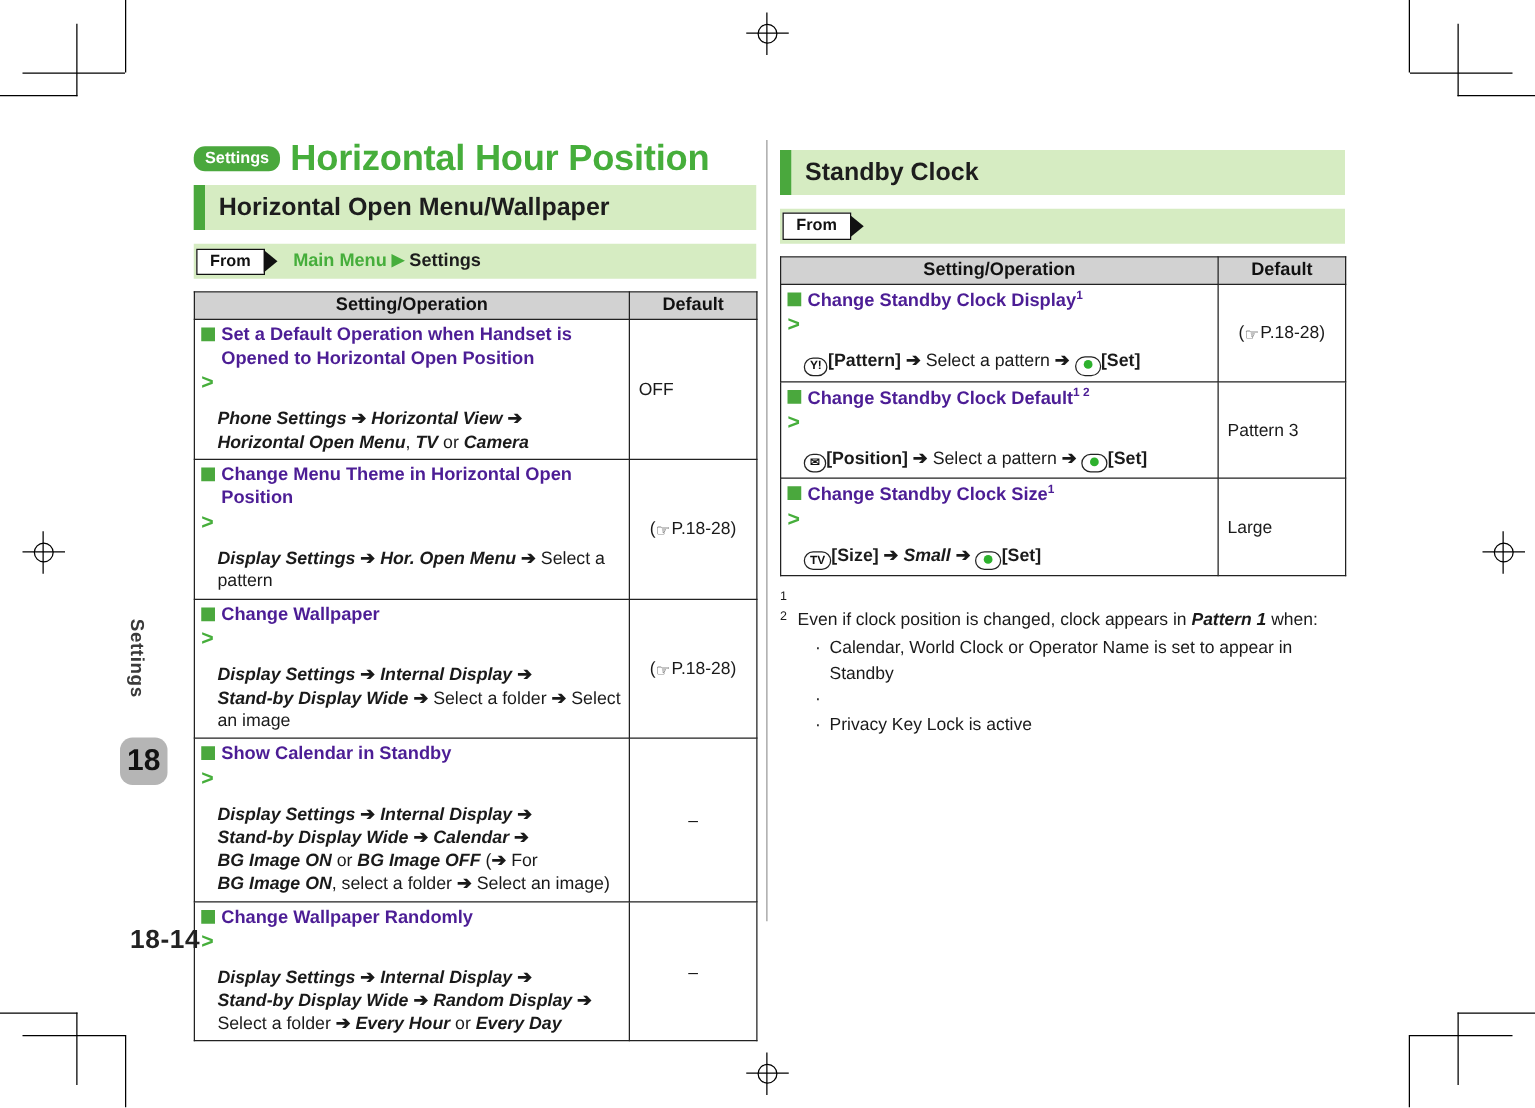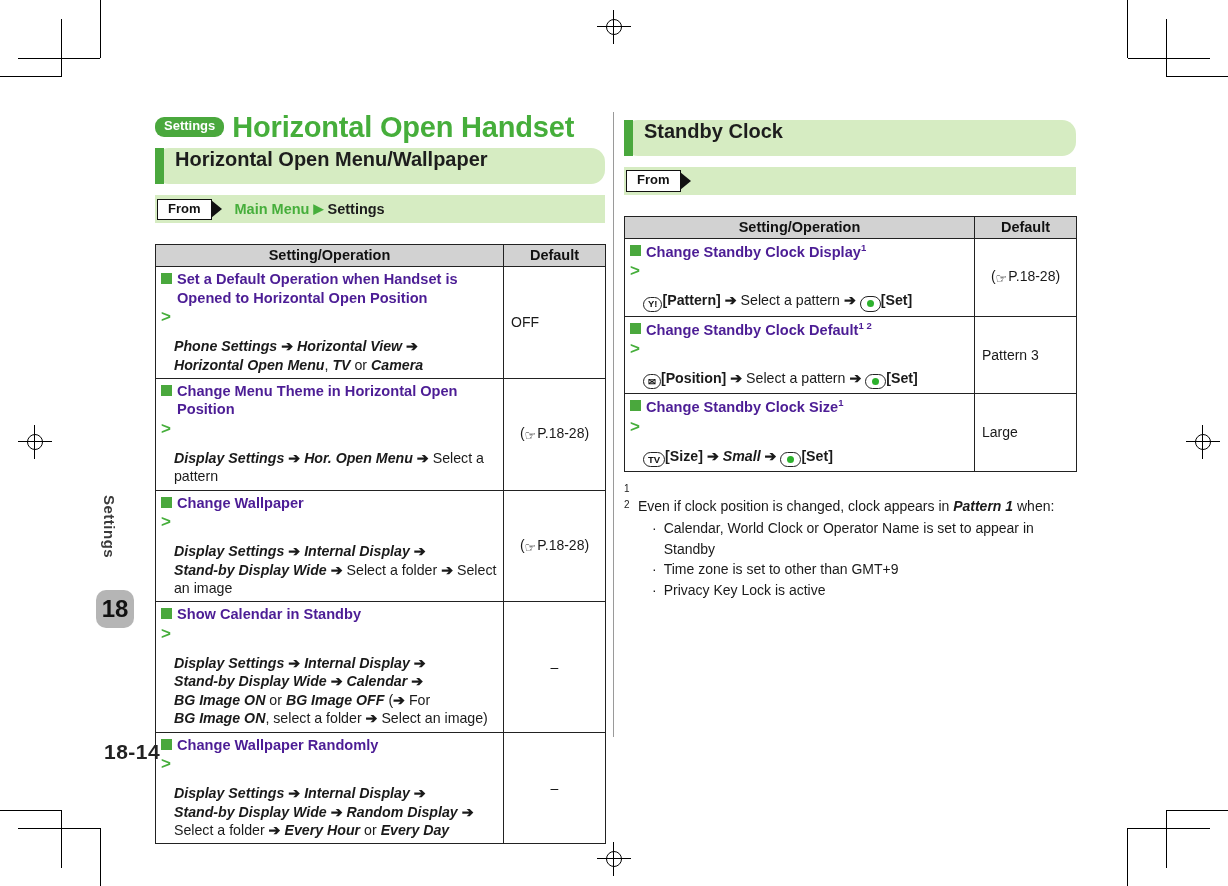--- a/index.html
+++ b/index.html
@@ -98,23 +98,23 @@
     font-weight: bold;
     color: #46ae3b;
     letter-spacing: -0.2px;
     line-height: 1.05;
   }
 
   
   .section-band {
     background: #d6ecc2;
     display: flex;
+    align-items: center;
     height: 32px;
     margin-bottom: 11px;
-    border-radius: 14px;
   }
   .section-band .bar {
     width: 9px; height: 32px;
     background: #4aa83d;
     flex: 0 0 auto;
   }
   .section-band .label {
     font-size: 19px;
     font-weight: bold;
     color: #1d1d1d;
@@ -123,21 +123,21 @@
   .section-band.tall { height: 36px; }
   .section-band.tall .bar { height: 36px; }
   .section-band.tall .label { font-size: 20px; }
 
   
   .from-row {
     background: #d6ecc2;
     display: flex;
     align-items: center;
     padding: 3px 0;
-    margin-bottom: 21px;
+    margin-bottom: 10px;
     min-height: 22px;
   }
   .from-badge {
     flex: 0 0 auto;
     display: flex;
     align-items: center;
     margin-left: 2px;
   }
   .from-badge .box {
     background: #fff;
@@ -341,21 +341,21 @@
 <div class="side-tab">18</div>
 
 <div class="col-sep"></div>
 
 <div class="page-number">18-14</div>
 
 <div class="col-left">
 
   <div class="chapter-title-row">
     <span class="chapter-badge">Settings</span>
-    <span class="chapter-title">Horizontal Open Handset</span>
+    <span class="chapter-title">Horizontal Hour Position</span>
   </div>
 
   <div class="section-band tall">
     <span class="bar"></span>
     <span class="label">Horizontal Open Menu/Wallpaper</span>
   </div>
 
   <div class="from-row">
     <span class="from-badge">
       <span class="box">From</span>
@@ -532,20 +532,19 @@
     <div class="fn">
       <span class="num">2</span>
       <span>Even if clock position is changed, clock appears in <span class="bi">Pattern 1</span> when:</span>
     </div>
     <div class="fn-sub">
       <span class="dot">·</span>
       <span>Calendar, World Clock or Operator Name is set to appear in Standby</span>
     </div>
     <div class="fn-sub">
       <span class="dot">·</span>
-      <span>Time zone is set to other than GMT+9</span>
     </div>
     <div class="fn-sub">
       <span class="dot">·</span>
       <span>Privacy Key Lock is active</span>
     </div>
   </div>
 </div>
 
 </body></html>

